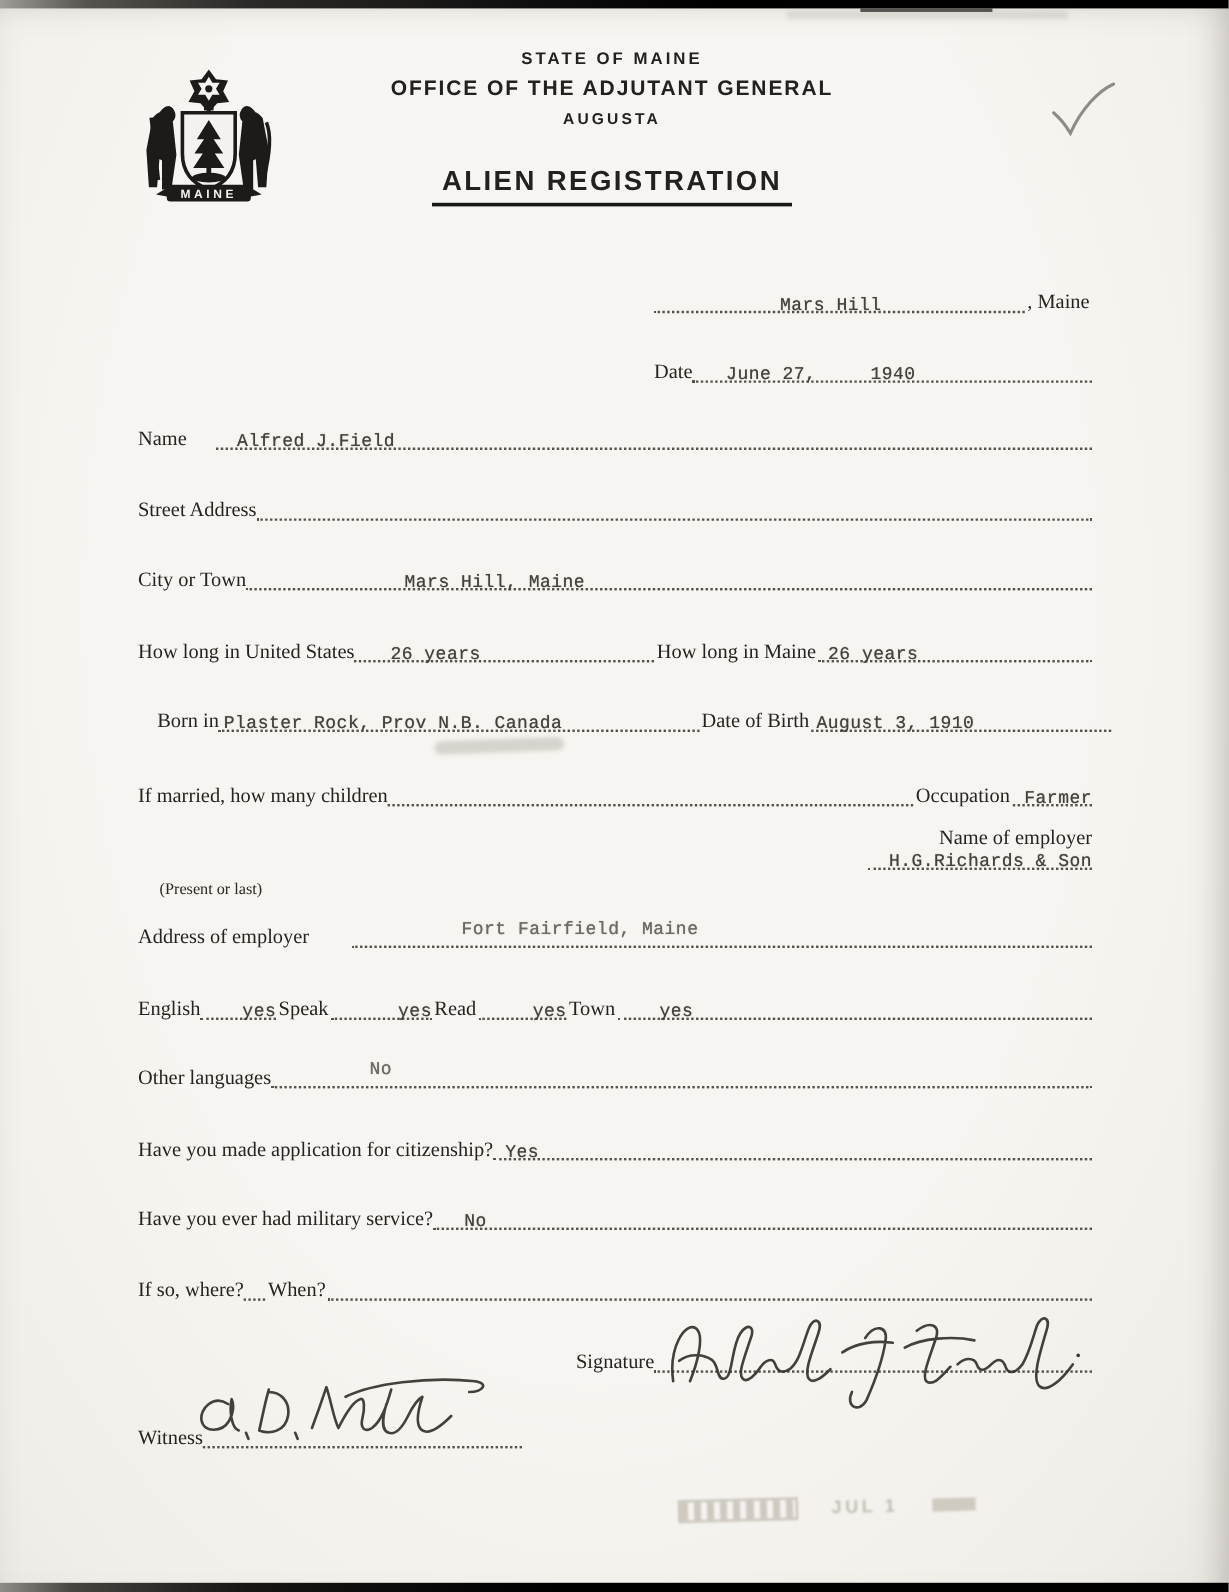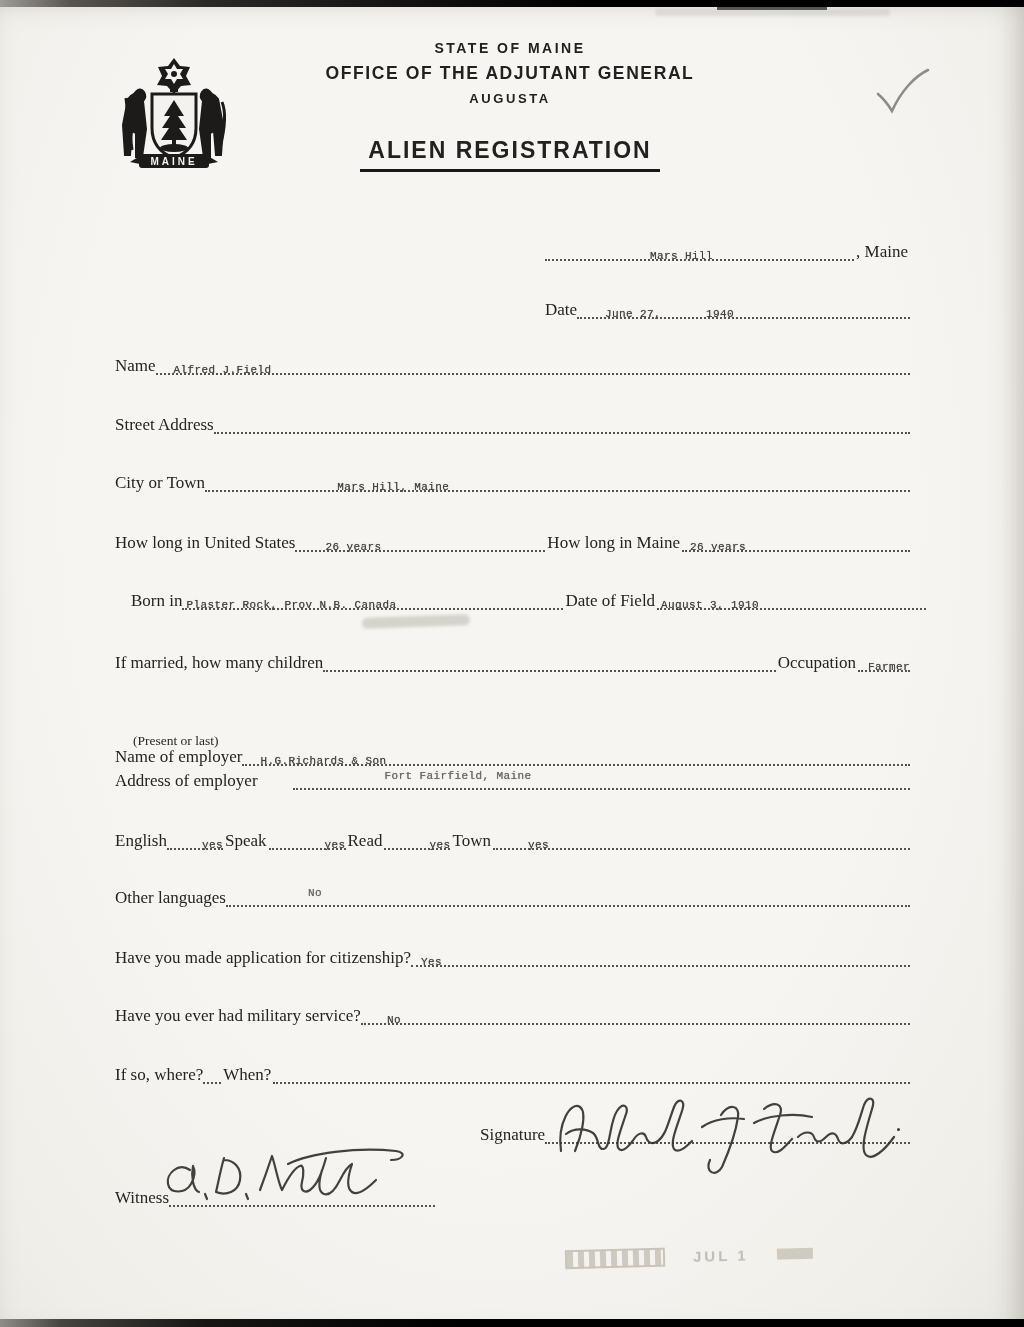--- a/index.html
+++ b/index.html
@@ -26,34 +26,34 @@
   .h-title span{display:inline-block;border-bottom:3px solid #181818;padding:0 8px 5px;}
 
   .seal{position:absolute;left:112px;top:56px;width:124px;height:130px;}
   .checkmark{position:absolute;left:872px;top:66px;width:62px;height:50px;}
 
   
   .row{position:absolute;left:115px;width:795px;height:30px;display:flex;align-items:flex-end;font-size:17px;line-height:1.05;white-space:nowrap;}
   .lbl{white-space:nowrap;color:#262320;}
   .fill{flex:1 1 auto;border-bottom:2px dotted #55524d;display:flex;align-items:flex-end;min-width:0;}
   .fill.fixed{flex:0 0 auto;}
-  .tw{font-family:"Liberation Mono", monospace;font-size:11px;letter-spacing:.4px;color:#45413b;
+  .tw{font-family:"Liberation Mono", monospace;font-size:15px;letter-spacing:.4px;color:#45413b;
       position:relative;top:4px;text-shadow:0 0 .7px rgba(70,64,58,.75);}
   .tw.raised{top:-5px;}
   .tw.light{color:#6e6962;padding-left:20px;}
 
   .r-loc{top:231px;left:545px;width:365px;}
   .r-date{top:289px;left:545px;width:365px;}
-  .r-name{top:345px;}
+  .r-name{top:345px;gap:24px;}
   .r-street{top:404px;}
   .r-city{top:462px;}
   .r-dur{top:522px;}
   .r-born{top:580px;margin-left:16px;}
   .r-married{top:642px;}
-  .r-emp{top:736px;}
+  .r-emp{top:689px;flex-direction:column;}
   .r-empaddr{top:760px;gap:35px;}
   .r-eng{top:820px;}
   .r-lang{top:877px;}
   .r-cit{top:937px;}
   .r-mil{top:995px;}
   .r-where{top:1054px;}
   .r-sign{top:1114px;left:480px;width:430px;}
   .r-wit{top:1177px;width:320px;}
 
   .ml4{margin-left:4px;}.ml8{margin-left:8px;}.ml10{margin-left:10px;}.ml18{margin-left:18px;}
@@ -168,21 +168,21 @@
     <span class="fill">
       <span class="tw ml8">26 years</span>
     </span>
   </div>
 
   <div class="row r-born">
     <span class="lbl">Born in</span>
     <span class="fill">
       <span class="tw ml4">Plaster Rock, Prov N.B. Canada</span>
     </span>
-    <span class="lbl lblpad">Date of Field</span>
+    <span class="lbl lblpad">Date of Birth</span>
     <span class="fill">
       <span class="tw ml4">August 3, 1910</span>
     </span>
   </div>
   <div class="smudge"></div>
 
   <div class="row r-married">
     <span class="lbl">If married, how many children</span>
     <span class="fill">
       <span class="tw ml18"></span>

